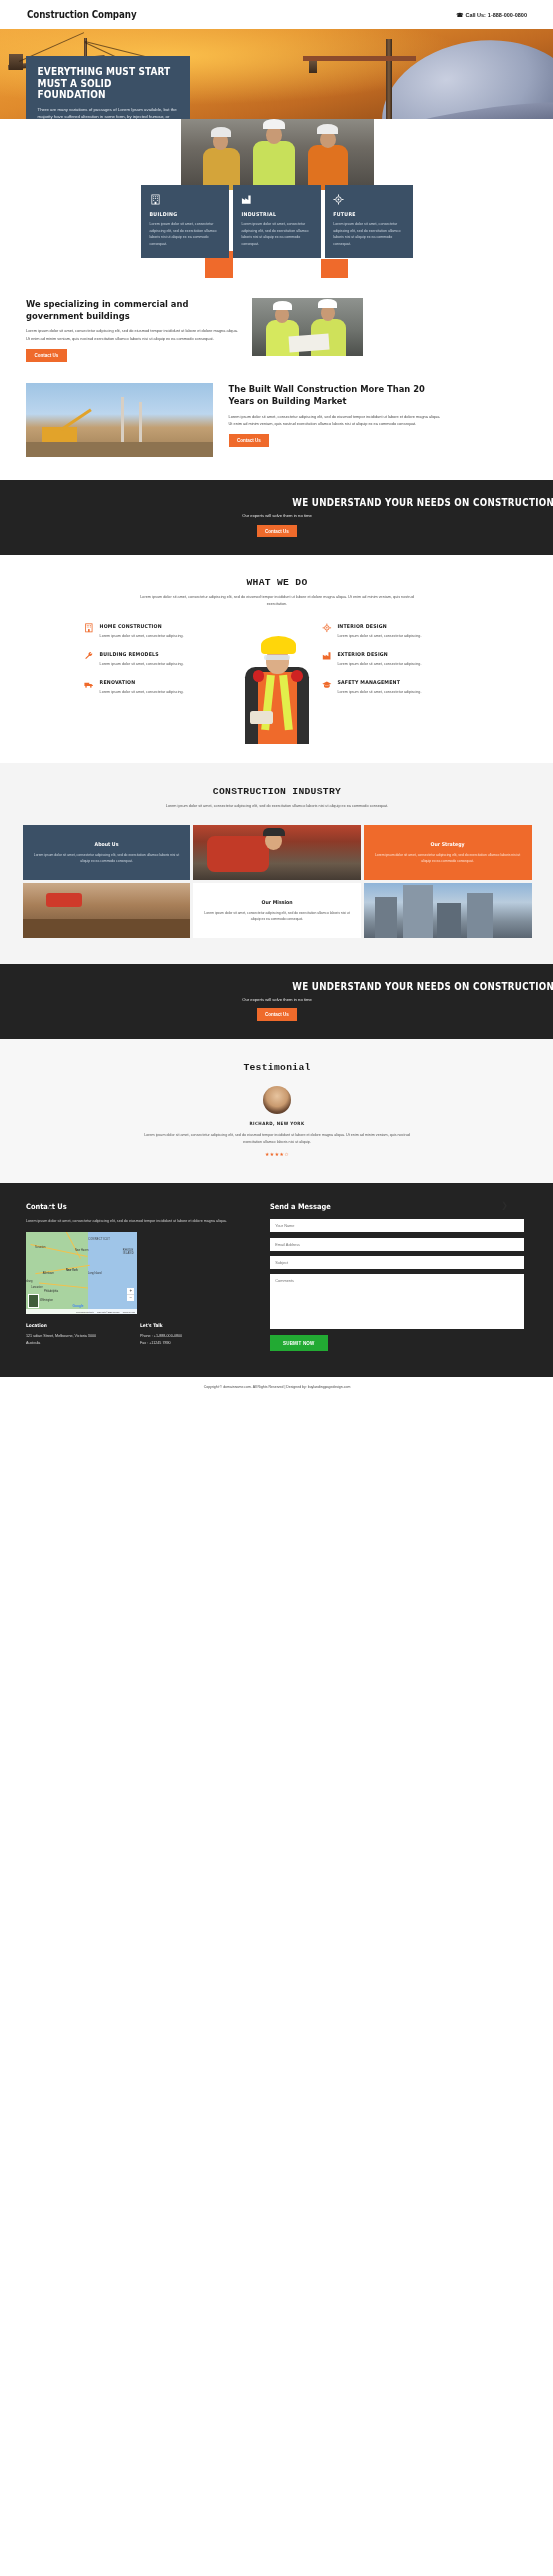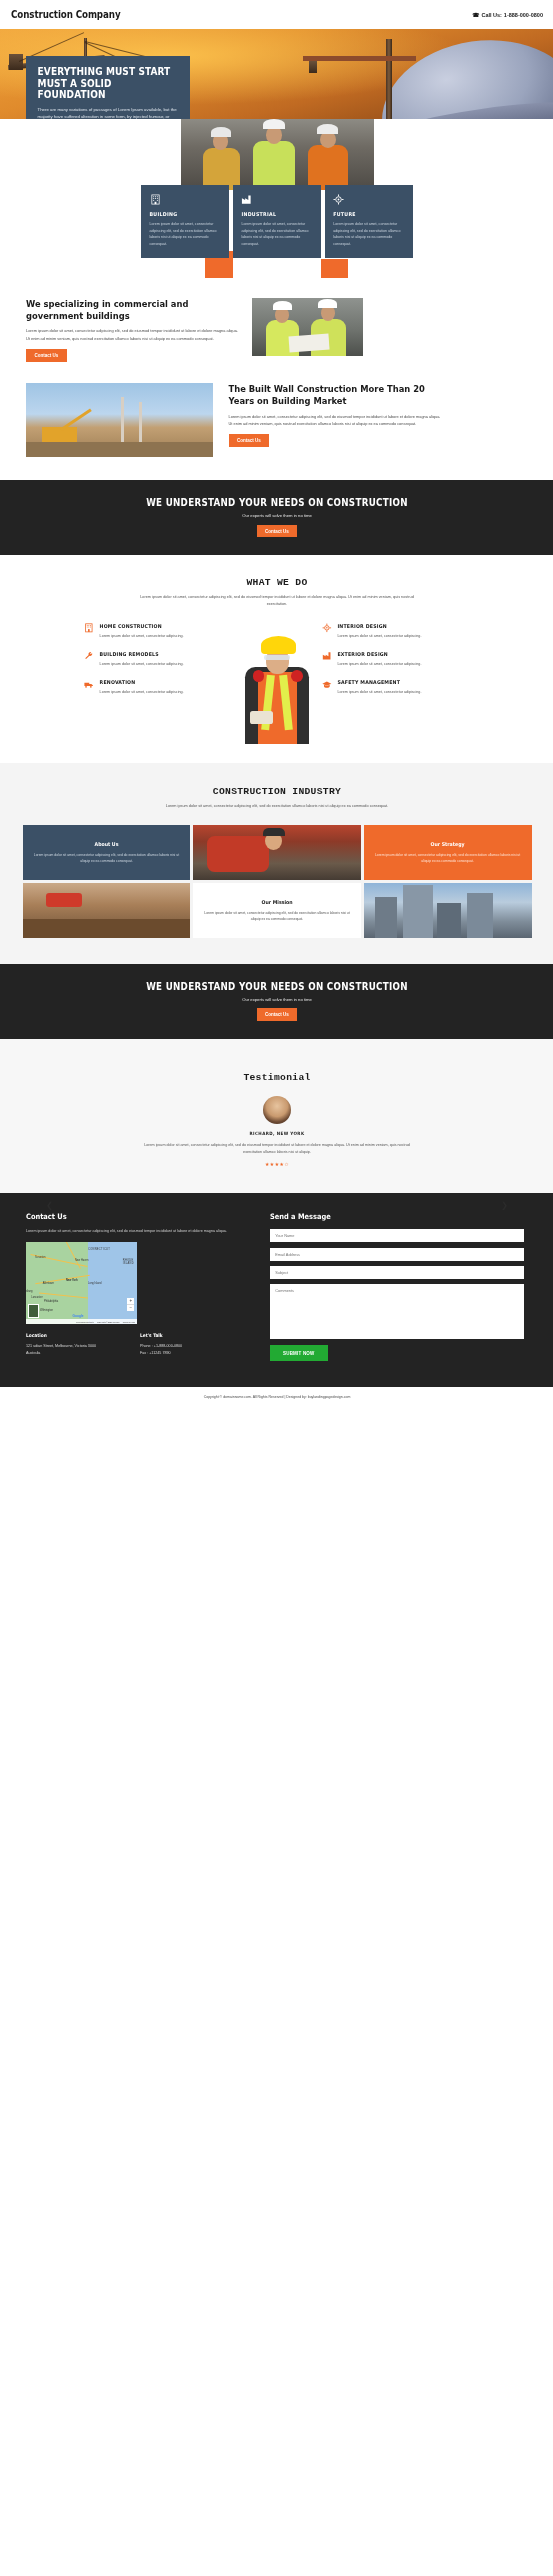--- a/index.html
+++ b/index.html
@@ -6,21 +6,21 @@
   html,body { width:554px; }
   body {
     font-family:"Liberation Sans", sans-serif;
     background:#ffffff;
     color:#2b2b2b;
     width:554px;
     overflow-x:hidden;
   }
 
   
-  .topbar { height:29px; background:#fff; display:flex; align-items:center; justify-content:space-between; padding:0 11px; }
+  .topbar { height:29px; background:#fff; display:flex; align-items:center; justify-content:space-between; padding:0 27px; }
   .logo { font-size:9.7px; font-weight:bold; letter-spacing:-0.1px; color:#1b1b1b; font-family:"DejaVu Sans Condensed","Liberation Sans Narrow","Liberation Sans",sans-serif; }
   .callus { font-size:5.5px; font-weight:bold; color:#1b1b1b; display:flex; align-items:center; gap:1.9px; }
   .callus .ph { color:#1b1b1b; font-size:5.8px; }
 
   
   .hero { position:relative; height:90px; overflow:hidden;
     background:
       radial-gradient(ellipse at 30% 30%, rgba(255,200,80,.85) 0%, rgba(0,0,0,0) 55%),
       linear-gradient(165deg,#f0a33c 0%,#e08b2c 35%,#c06a22 65%,#7d3f14 100%);
   }
@@ -64,21 +64,21 @@
   .ph-workers { width:111px; height:58px;
     background:linear-gradient(180deg,#8f938f 0%,#6f736e 55%,#4c4f4b 100%); }
   .ph-site { width:187px; height:74px;
     background:linear-gradient(180deg,#9fc4e4 0%,#bcd6ee 42%,#c2a074 60%,#9c7c52 100%); }
 
   .builtwall { display:flex; gap:15.5px; align-items:flex-start; padding:5.2px 26px 23px 26px; }
 
   
   .cta { background:#232323; text-align:center; padding:16.7px 0 18px 0; }
   .cta h2 { font-family:"DejaVu Sans Condensed","Liberation Sans Narrow","Liberation Sans",sans-serif; font-stretch:condensed;
-    color:#fff; font-size:9.7px; letter-spacing:0.3px; font-weight:bold; }
+    color:#fff; font-size:9.7px; letter-spacing:0.3px; font-weight:bold;text-align:right; }
   .cta p { color:#e4e4e4; font-size:4.2px; margin-top:5.2px; }
 
   
   .wwd { padding:22px 0 19.3px 0; text-align:center; }
   .h2center { font-family:Liberation Mono, monospace; font-stretch:condensed;
     font-size:9.7px; font-weight:bold; letter-spacing:0.3px; color:#1b1b1b; }
   .sub { font-size:3.8px; line-height:1.9; color:#555; margin:5.8px auto 0 auto; width:277px; }
   .svc-grid { display:flex; justify-content:center; align-items:flex-start; margin-top:14px; padding:0 24.5px; gap:3.9px; }
   .svc-col { width:148px; text-align:left; }
   .svc { display:flex; gap:5.8px; margin-bottom:11.6px; }
@@ -97,21 +97,21 @@
     font-family:"DejaVu Sans Condensed","Liberation Sans Narrow","Liberation Sans",sans-serif; font-stretch:condensed; }
   .tile-text p { font-size:3.4px; line-height:1.85; }
   .t-blue { background:#3b5066; color:#fff; } .t-blue p { color:#cdd7e1; }
   .t-orange { background:#ef6a2b; color:#fff; } .t-orange p { color:#ffe2d3; }
   .t-white { background:#fff; color:#1b1b1b; } .t-white p { color:#555; }
   .t-ph1 { background:linear-gradient(180deg,#b8452f 0%,#8d3a28 30%,#6a5a4a 70%,#453b33 100%); }
   .t-ph2 { background:linear-gradient(180deg,#caa988 0%,#a87f58 40%,#6b4f36 100%); }
   .t-ph3 { background:linear-gradient(180deg,#8fb4d8 0%,#b9ccdd 35%,#7f8d9a 70%,#5b6672 100%); }
 
   
-  .testi { background:#f7f7f7; padding:33px 0 26px 0; text-align:center; position:relative; }
+  .testi { background:#f7f7f7; padding:23px 0 26px 0; text-align:center; position:relative; }
   .avatar { width:28px; height:28px; border-radius:50%; margin:13px auto 0 auto;
     background:radial-gradient(circle at 50% 36%, #e7c49f 0%, #c99a6f 46%, #6d4a33 70%, #3a2a20 100%); overflow:hidden; }
   .tname { font-family:"DejaVu Sans Condensed","Liberation Sans Narrow","Liberation Sans",sans-serif; font-stretch:condensed;
      font-size:4.5px; font-weight:bold; letter-spacing:0.4px; margin-top:7px; color:#1b1b1b; }
   .tquote { font-size:3.7px; line-height:1.95; color:#555; width:270px; margin:5.8px auto 0 auto; }
   .stars { color:#ef6a2b; font-size:4.8px; margin-top:5.8px; letter-spacing:0.6px; }
   .arrow { position:absolute; top:161px; font-size:8.4px; color:#2b2b2b; cursor:pointer; }
   .arrow.l { left:46px; } .arrow.r { right:46px; }
 
   

